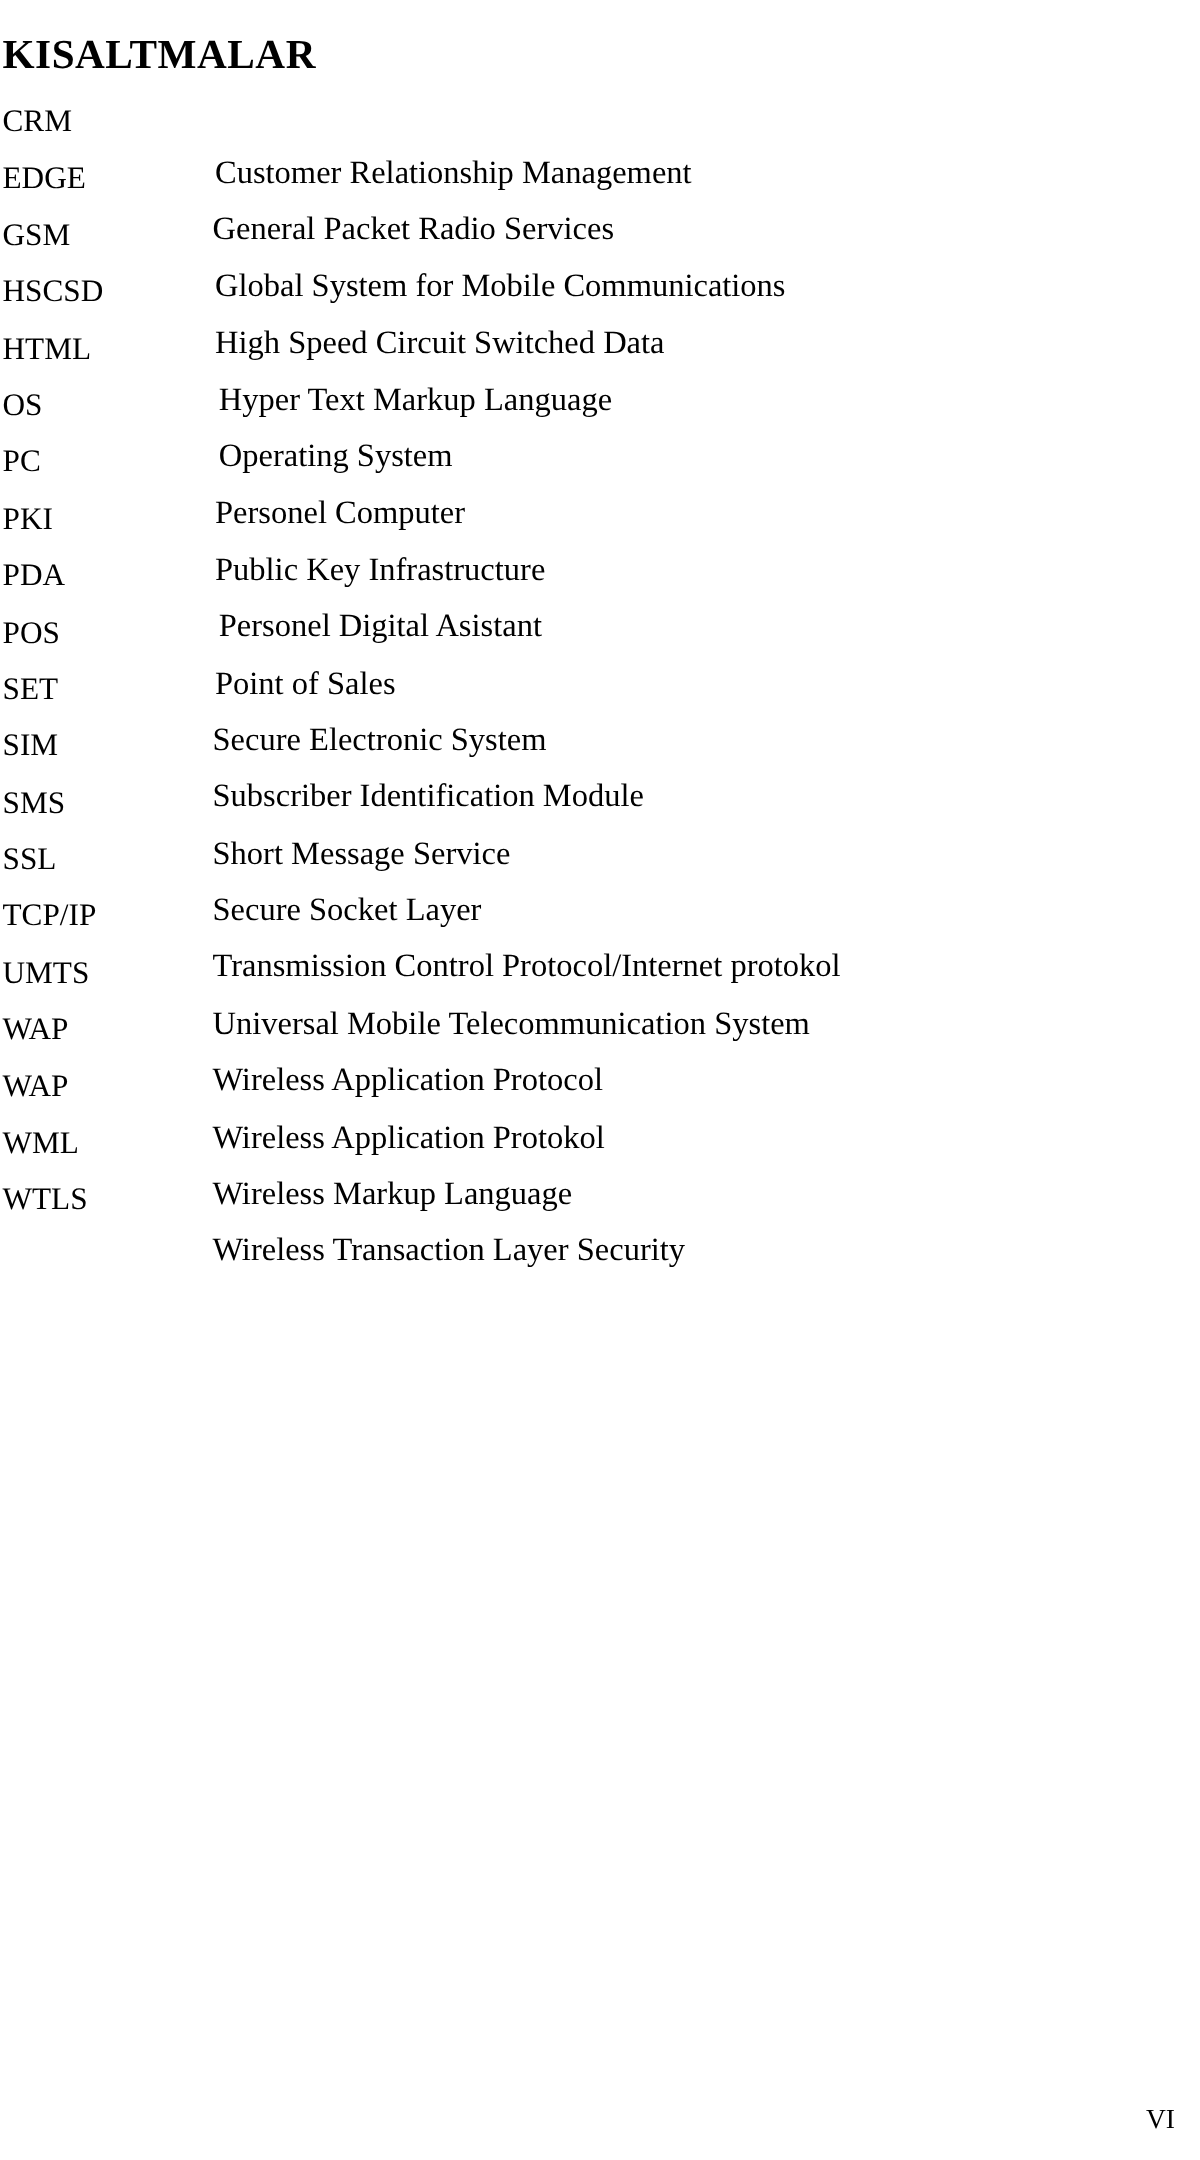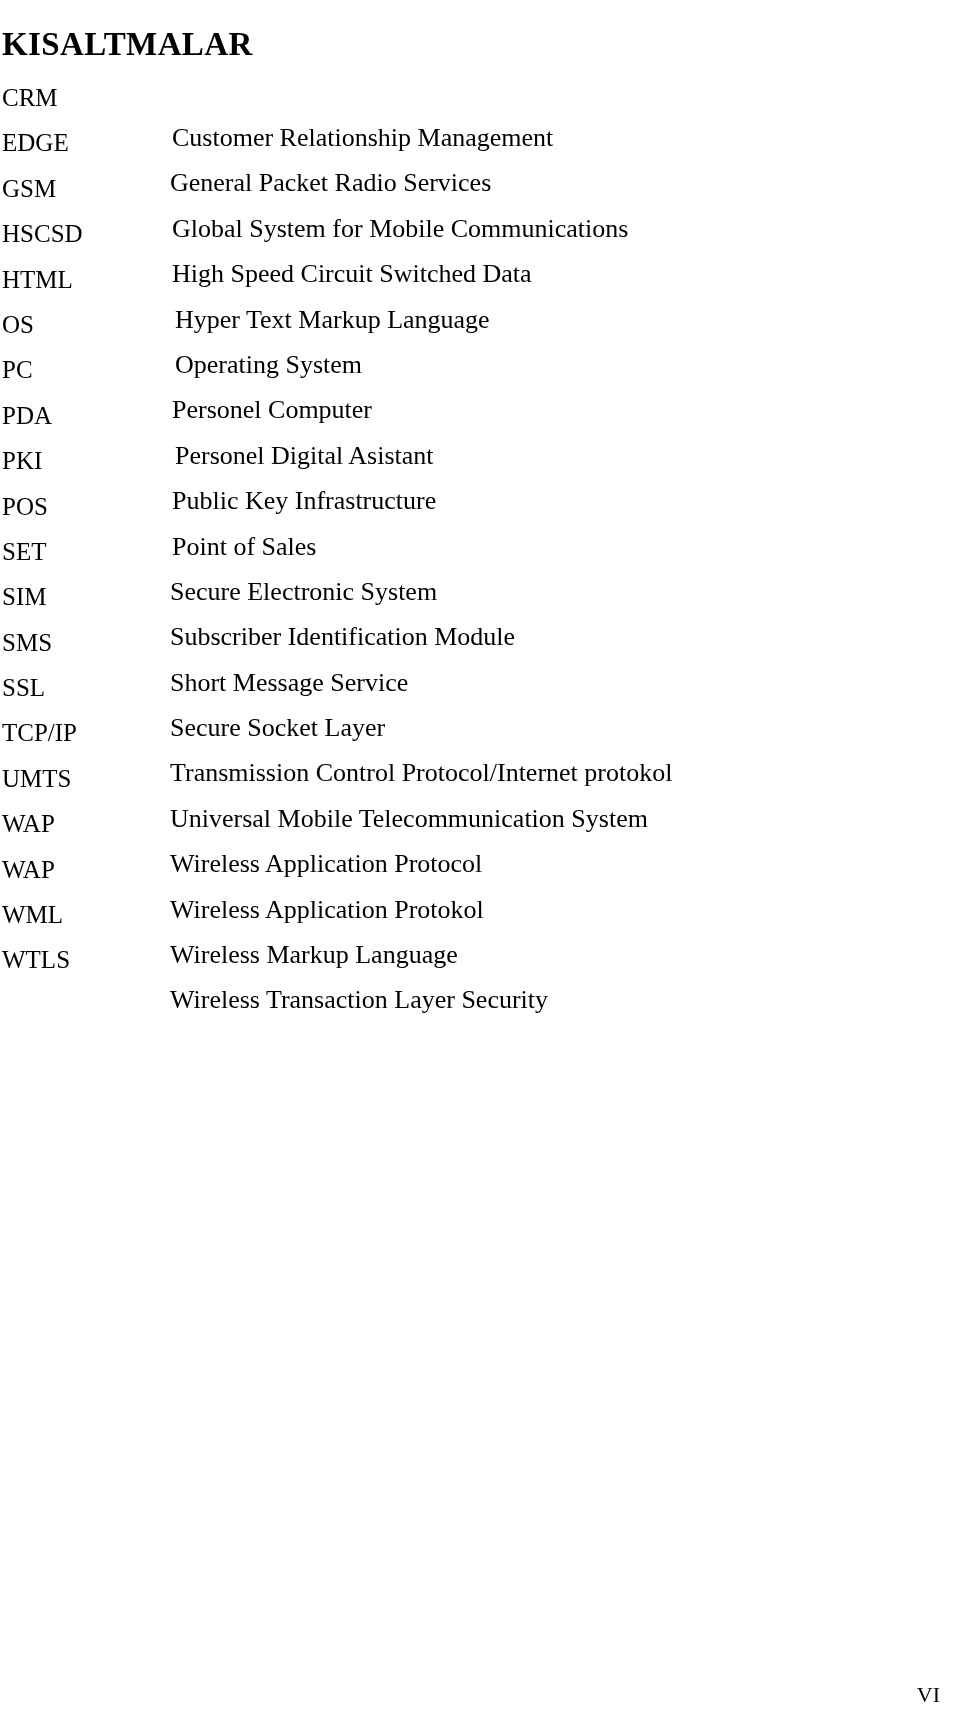--- a/index.html
+++ b/index.html
@@ -112,26 +112,26 @@
       </div>
       <div class="abbrev-row">
         <span class="abbrev-term">OS</span>
         <span class="abbrev-definition indent-2">Operating System</span>
       </div>
       <div class="abbrev-row">
         <span class="abbrev-term">PC</span>
         <span class="abbrev-definition indent-1">Personel Computer</span>
       </div>
       <div class="abbrev-row">
+        <span class="abbrev-term">PKI</span>
+        <span class="abbrev-definition indent-1">Public Key Infrastructure</span>
+      </div>
+      <div class="abbrev-row">
         <span class="abbrev-term">PDA</span>
         <span class="abbrev-definition indent-2">Personel Digital Asistant</span>
-      </div>
-      <div class="abbrev-row">
-        <span class="abbrev-term">PKI</span>
-        <span class="abbrev-definition indent-1">Public Key Infrastructure</span>
       </div>
       <div class="abbrev-row">
         <span class="abbrev-term">POS</span>
         <span class="abbrev-definition indent-1">Point of Sales</span>
       </div>
       <div class="abbrev-row">
         <span class="abbrev-term">SET</span>
         <span class="abbrev-definition indent-0">Secure Electronic System</span>
       </div>
       <div class="abbrev-row">

